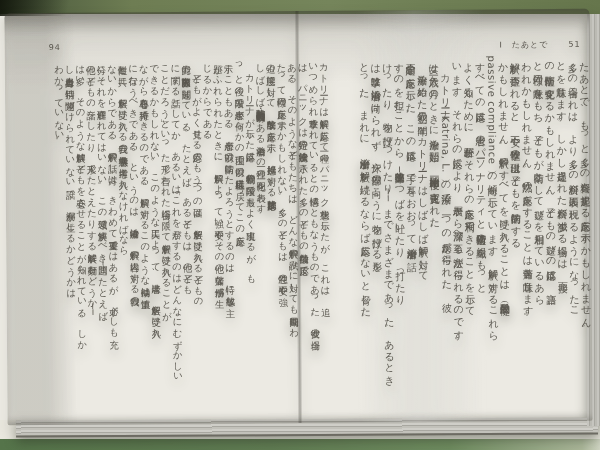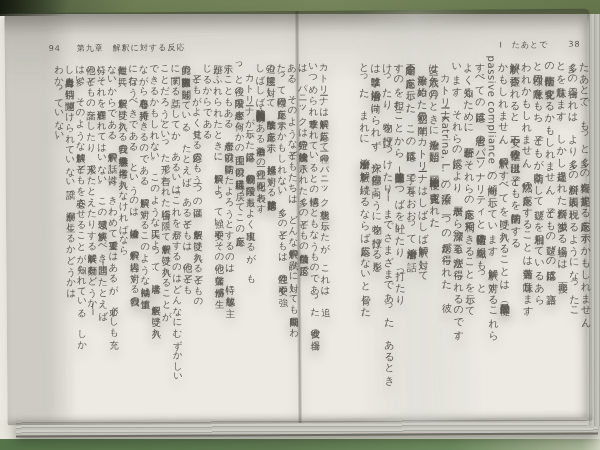--- a/index.html
+++ b/index.html
@@ -65,26 +65,25 @@
   <div class="book">
     <div class="page-bottom-edge"></div>
     <div class="fore-edge-right"></div>
 
     <div class="spread">
       <div class="spread-ripple"></div>
       <div class="gutter-line"></div>
 
       <div class="running-head rh-left">
         <span class="num">94</span>
-        <span>第九章　解釈に対する反応</span>
       </div>
 
       <div class="running-head rh-right">
         <span>Ⅰ　たあとで</span>
-        <span class="num">38</span>
+        <span class="num">51</span>
       </div>
 
       <div class="text-area ta-left">
           <div class="tcol">カトリーナは解釈に反応して一種のパニック状態を示したが、これは、追</div>
           <div class="tcol">いつめられ攻撃されているとの感情にともなうものであった。彼女の場合</div>
           <div class="tcol">は、パニックは特定の治療状況に示された多くの子どもの特徴的な反応で</div>
           <div class="tcol">ある。そのような子どもたちは、どんな解釈の試みに対しても長期間にわ</div>
           <div class="tcol">たって同様の反応を示すかもしれない。多くの子どもは、急性の不安や強</div>
           <div class="tcol">迫の態度に対して、攻撃的な反応を示す。挫折感に対する攻撃的反応は、</div>
           <div class="tcol">しばしば攻撃的・批判的超自我投射のある治療者との一種の同一化を表わす。</div>

